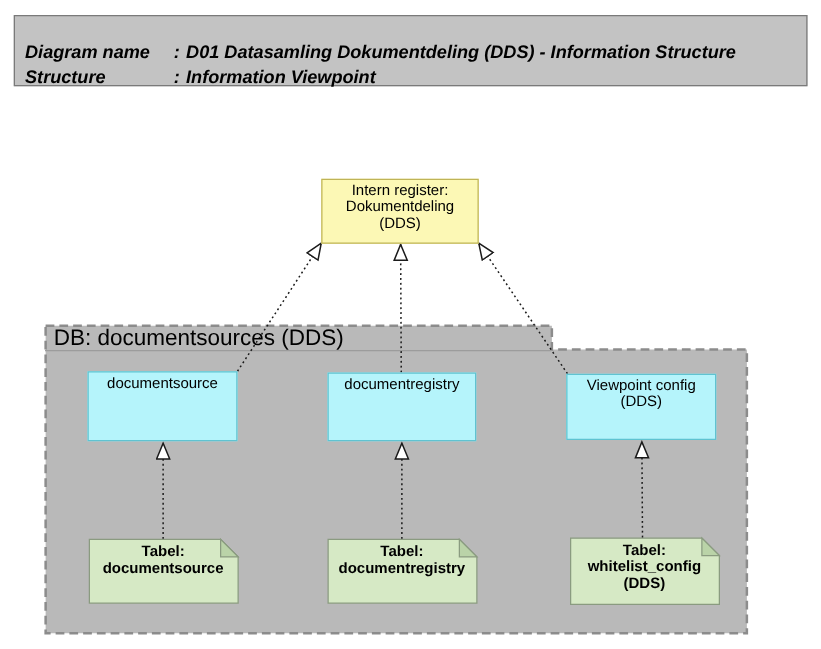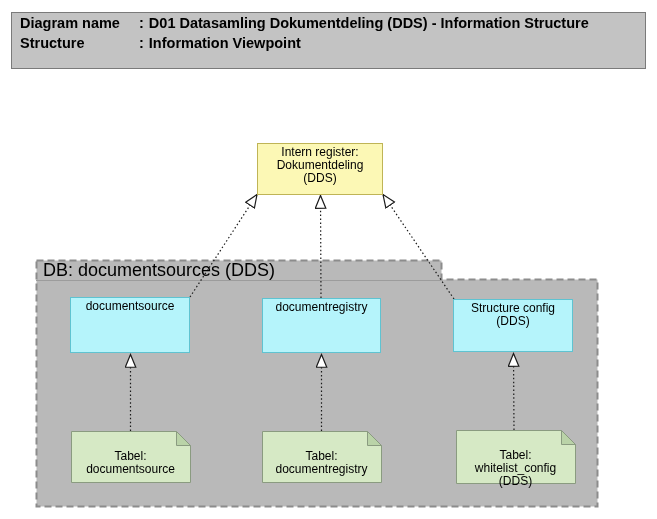--- a/index.html
+++ b/index.html
@@ -5,21 +5,22 @@
   html,body{margin:0;padding:0;background:#fff;}
   #page{
     position:relative;width:657px;height:519px;background:#fff;overflow:hidden;
     font-family:"Liberation Sans", sans-serif;color:#000;
   }
   
   #diagram-info{
     position:absolute;left:11px;top:12px;width:635px;height:57px;
     box-sizing:border-box;background:var(--header-fill);
     border:1px solid var(--header-border);
-    padding:0 8px 0 8px;
+    padding:19px 8px 0 8px;
+    font-style:italic;
   }
   .hdr-row{font-weight:bold;font-size:14.5px;line-height:20px;white-space:nowrap;}
   .hdr-label{display:inline-block;width:119px;}
   .hdr-sep{display:inline-block;margin-right:5px;}
   
   #canvas{position:absolute;left:0;top:0;width:657px;height:519px;}
   
   .node{
     position:absolute;box-sizing:border-box;border:1px solid;
     display:flex;flex-direction:row;overflow:hidden;
@@ -41,22 +42,23 @@
   #node-documentsource{left:70px;top:297px;width:120px;height:56px;}
   #node-documentregistry{left:262px;top:298px;width:119px;height:55px;}
   #node-whitelist-config{left:453px;top:299px;width:120px;height:53px;}
   
   #grouping-label{
     position:absolute;left:43px;top:263px;font-size:18px;line-height:15px;white-space:nowrap;
   }
   
   .note-label{
     position:absolute;display:flex;flex-direction:column;align-items:center;
-    text-align:center;white-space:pre-line;font-size:12px;line-height:13px;padding-top:19px;
+    text-align:center;white-space:pre-line;font-size:12px;line-height:13px;padding-top:4px;
     box-sizing:border-box;
+    font-weight:bold;
   }
   #note-label-documentsource{left:71px;top:431px;width:119px;height:51px;}
   #note-label-documentregistry{left:262px;top:431px;width:119px;height:51px;}
   #note-label-whitelist{left:456px;top:430px;width:119px;height:53px;}
 </style>
 </head>
 <body>
 
 <div id="page">
 
@@ -108,21 +110,21 @@
   <div id="node-documentsource" class="node data-object">
     <div class="strip"></div>
     <div class="node-label">documentsource</div>
   </div>
   <div id="node-documentregistry" class="node data-object">
     <div class="strip"></div>
     <div class="node-label">documentregistry</div>
   </div>
   <div id="node-whitelist-config" class="node data-object">
     <div class="strip"></div>
-    <div class="node-label">Structure config
+    <div class="node-label">Viewpoint config
 (DDS)</div>
   </div>
 
   <div id="note-label-documentsource" class="note-label">Tabel:
 documentsource</div>
   <div id="note-label-documentregistry" class="note-label">Tabel:
 documentregistry</div>
   <div id="note-label-whitelist" class="note-label">Tabel:
 whitelist_config
 (DDS)</div>

